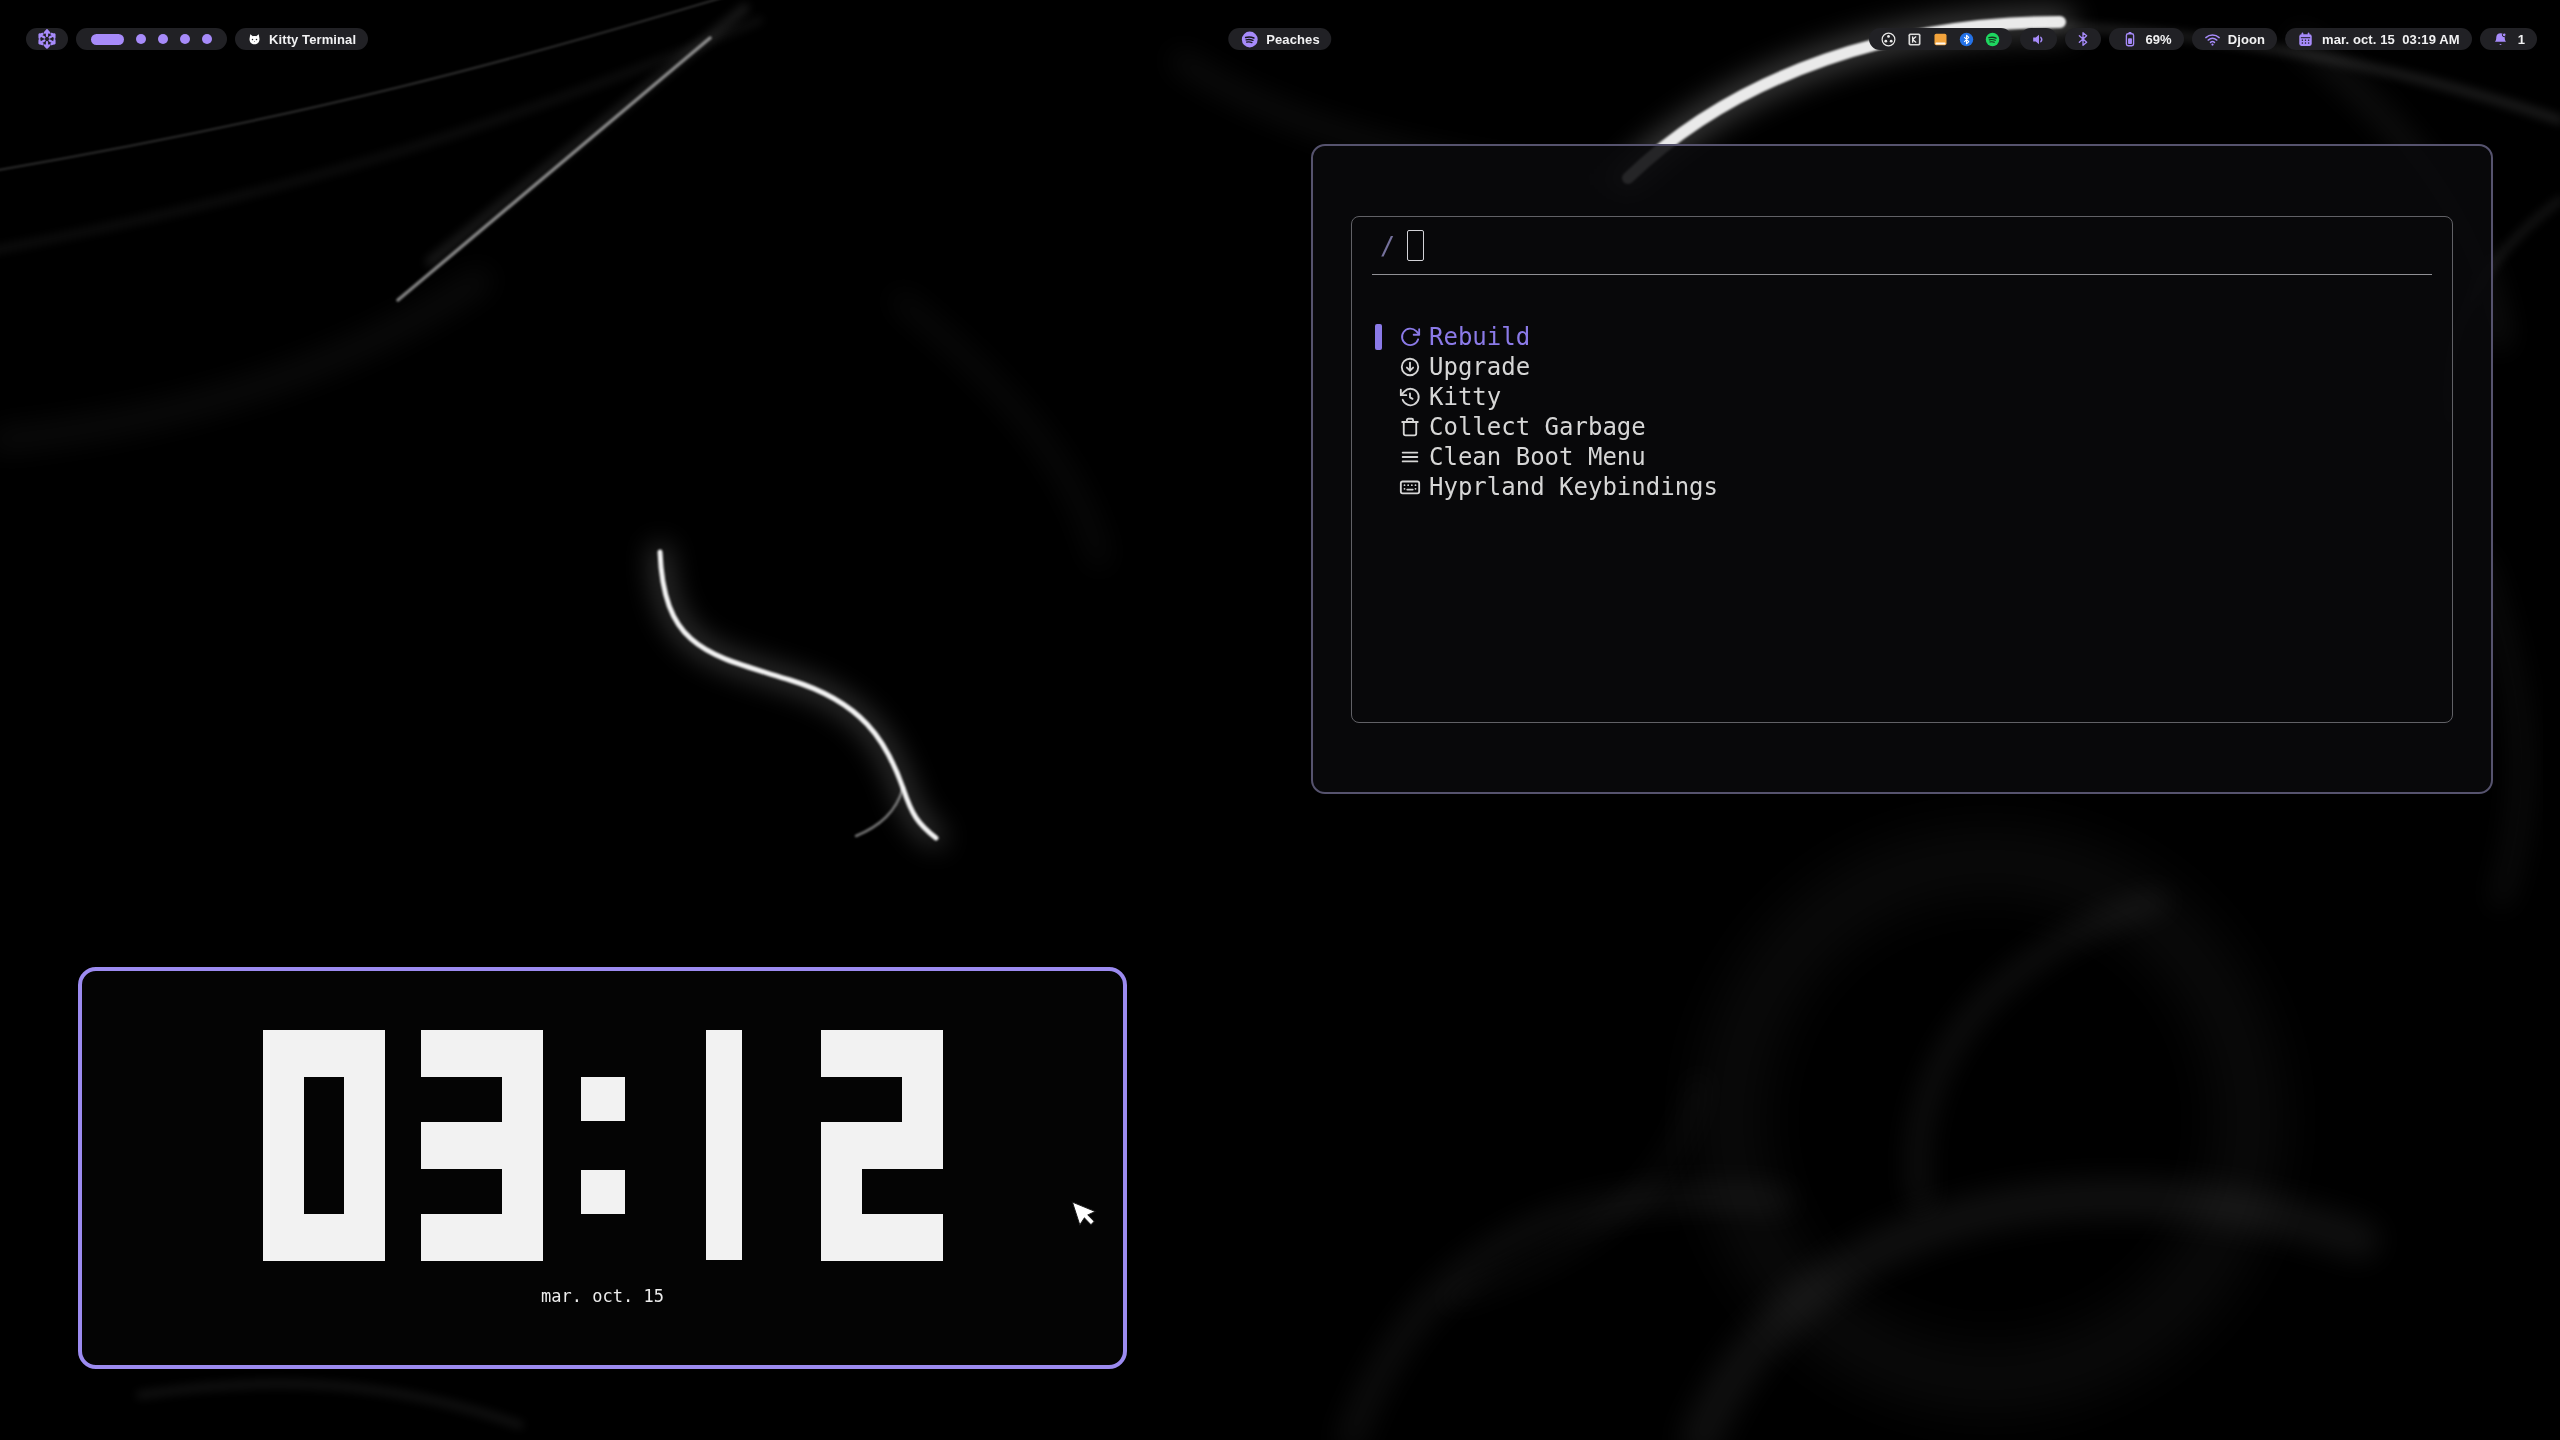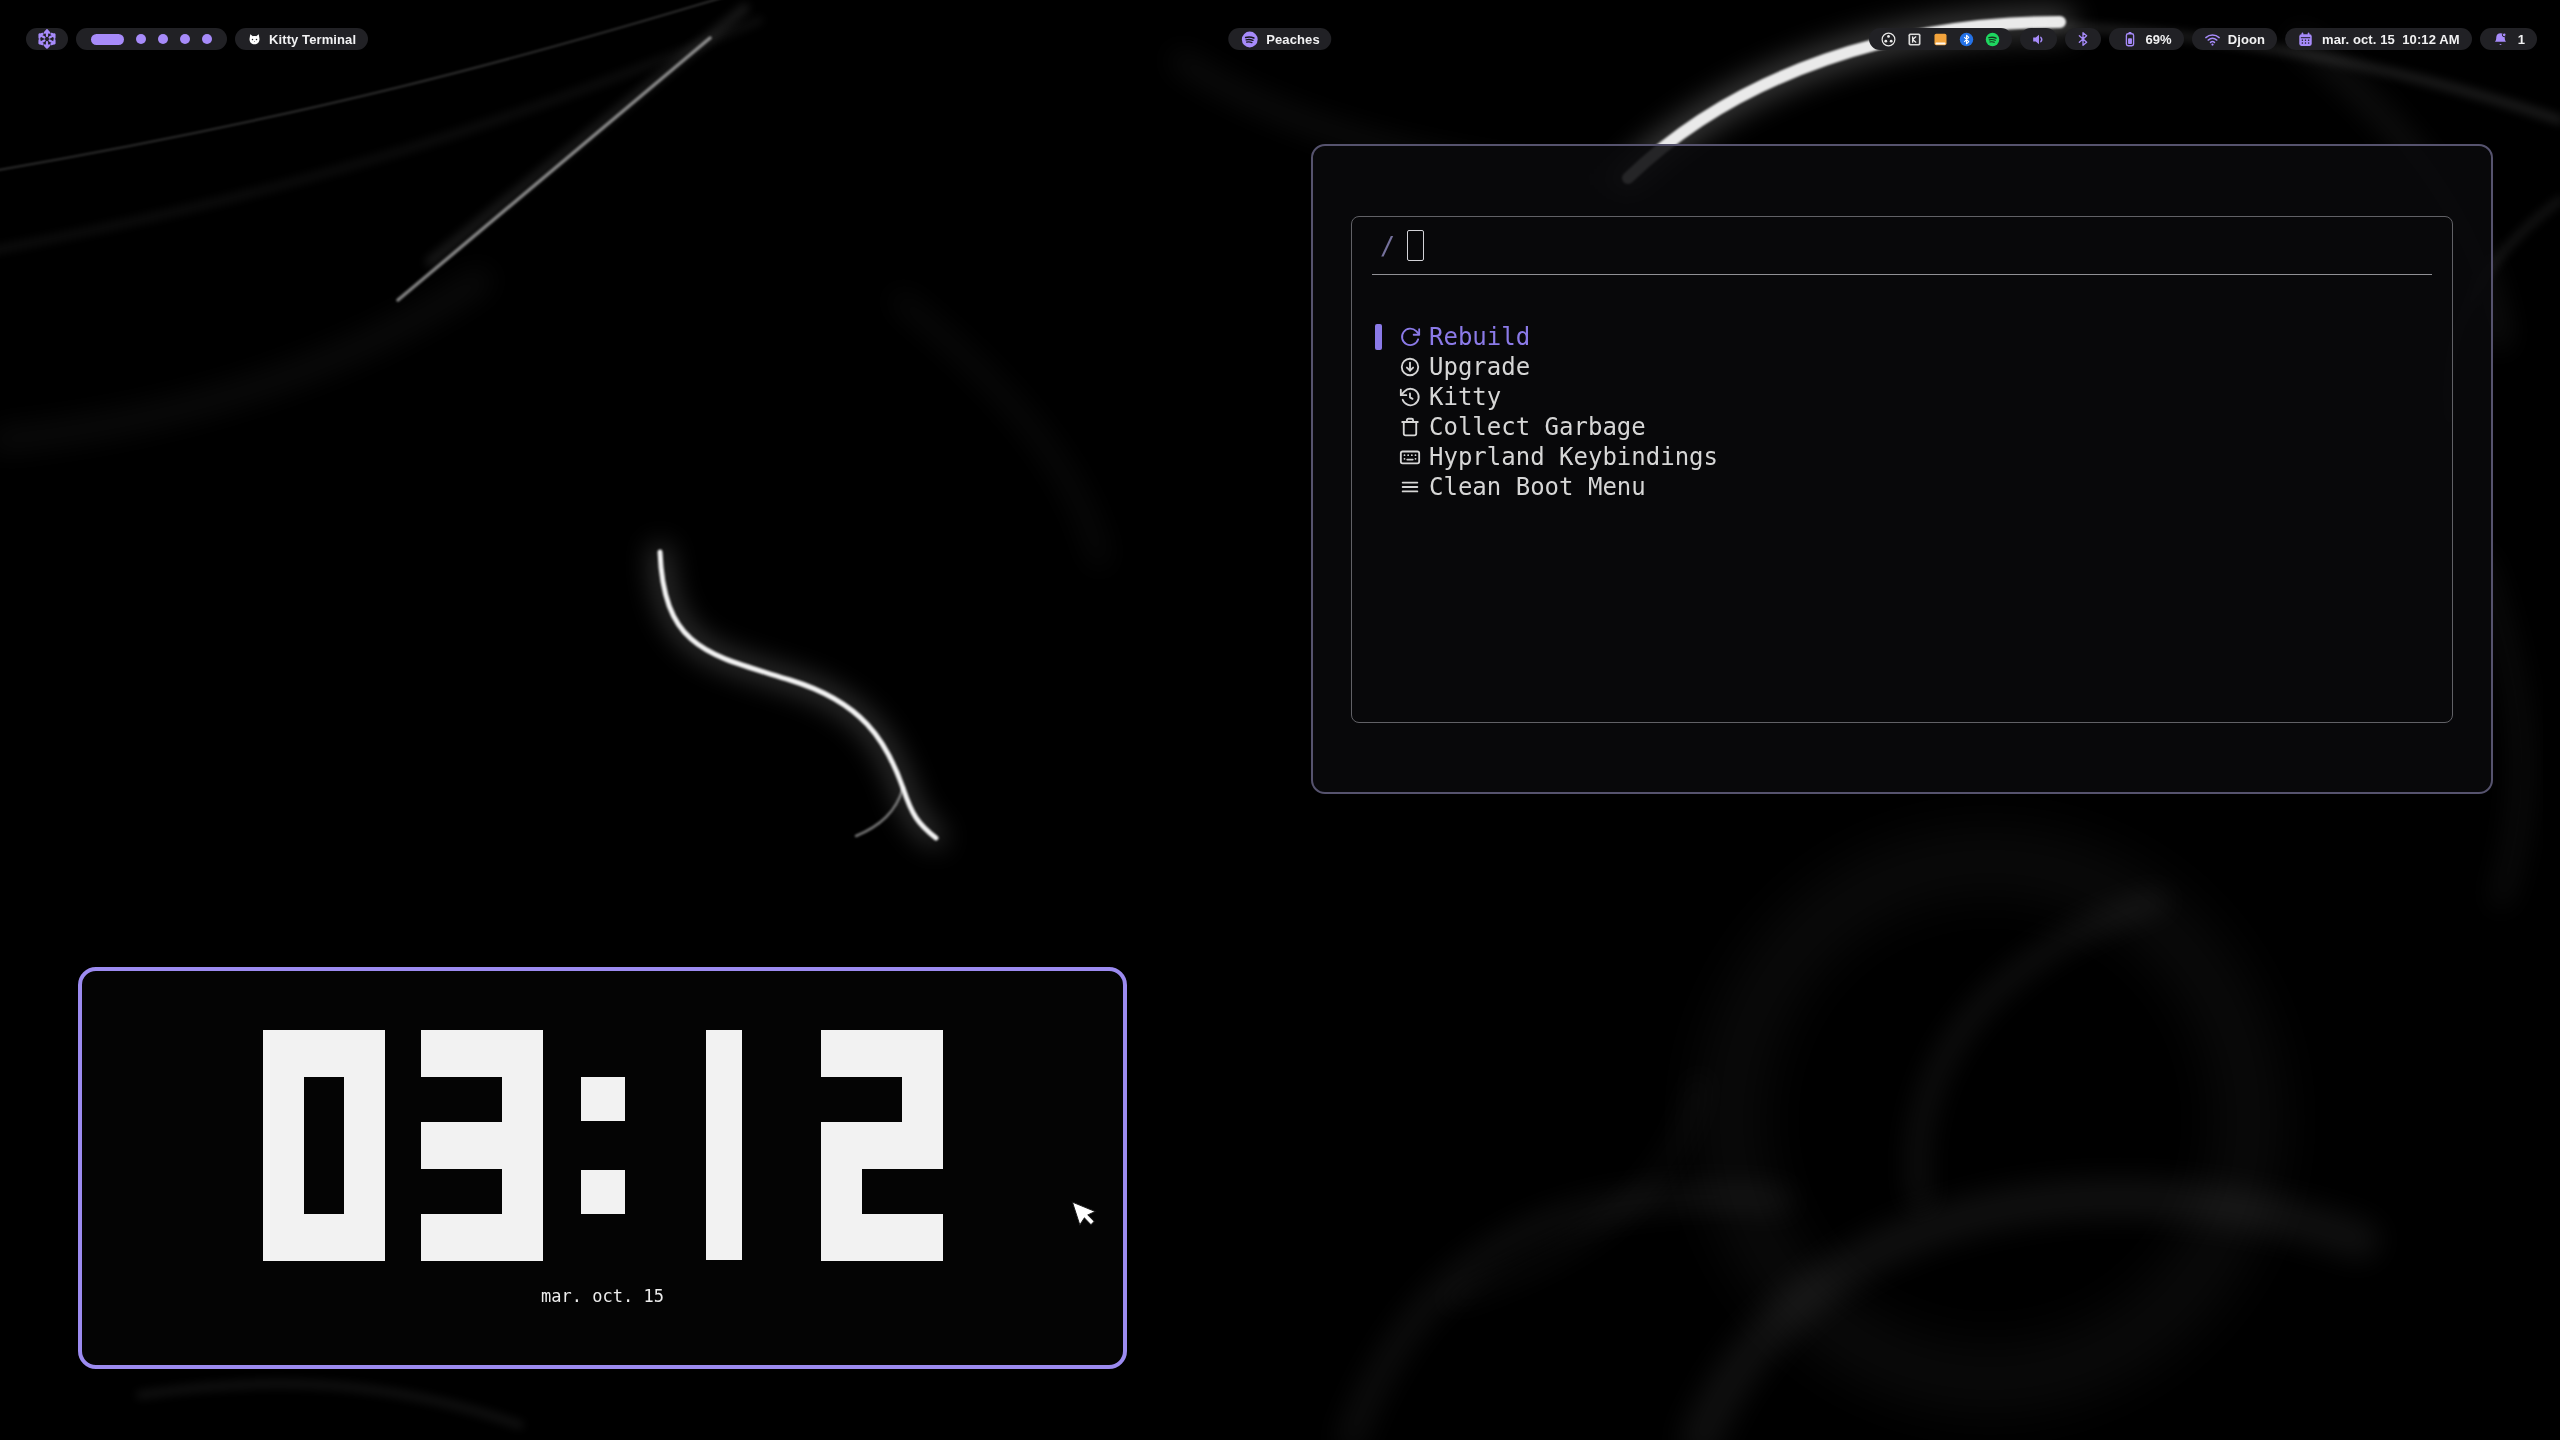--- a/index.html
+++ b/index.html
@@ -238,21 +238,21 @@
           <g fill="#17171b" opacity=".85">
             <rect x="6.6" y="12" width="2" height="2" rx=".5"></rect>
                 <rect x="11" y="12" width="2" height="2" rx=".5"></rect>
                 <rect x="15.4" y="12" width="2" height="2" rx=".5"></rect>
             <rect x="6.6" y="16" width="2" height="2" rx=".5"></rect>
                 <rect x="11" y="16" width="2" height="2" rx=".5"></rect>
                 <rect x="15.4" y="16" width="2" height="2" rx=".5"></rect>
           </g>
         </svg>
       </span>
-      <span class="lbl">mar. oct. 15  10:12 AM</span>
+      <span class="lbl">mar. oct. 15  03:19 AM</span>
     </div>
     <div class="pill gap9">
       <span>
         <svg width="17" height="17" viewBox="0 0 24 24">
           <path d="M18 9a6 6 0 0 0-12 0c0 5-2.2 6.3-2.2 6.3h16.4S18 14 18 9" fill="#a78bfa"></path>
           <path d="M10.2 18.5a2 2 0 0 0 3.6 0" fill="#a78bfa"></path>
           <circle cx="17.2" cy="5.4" r="2.6" fill="#a78bfa" stroke="#212125" stroke-width="1.4"></circle>
         </svg>
       </span>
       <span class="lbl">1</span>
@@ -304,33 +304,33 @@
                 <path d="M3.5 6.5h17"></path>
                 <path d="M18.8 6.5v12.7a2 2 0 0 1-2 2H7.2a2 2 0 0 1-2-2V6.5"></path>
                 <path d="M8.6 6.3V4.6a1.6 1.6 0 0 1 1.6-1.6h3.6a1.6 1.6 0 0 1 1.6 1.6v1.7"></path>
               </svg>
             </span>
             <span>Collect Garbage</span>
           </li>
           <li class="l-row">
             <span class="ico">
               <svg viewBox="0 0 24 24" fill="none" stroke="currentColor" stroke-width="2" stroke-linecap="round" stroke-linejoin="round">
+                <path d="M4 7.2h16M4 12h16M4 16.8h16"></path>
+              </svg>
+            </span>
+            <span>Clean Boot Menu</span>
+          </li>
+          <li class="l-row">
+            <span class="ico">
+              <svg viewBox="0 0 24 24" fill="none" stroke="currentColor" stroke-width="2" stroke-linecap="round" stroke-linejoin="round">
                 <rect x="2" y="6" width="20" height="13" rx="2"></rect>
                 <path d="M6 10h.01M10 10h.01M14 10h.01M18 10h.01M6 14h.01M18 14h.01M9 14.8h6"></path>
               </svg>
             </span>
             <span>Hyprland Keybindings</span>
-          </li>
-          <li class="l-row">
-            <span class="ico">
-              <svg viewBox="0 0 24 24" fill="none" stroke="currentColor" stroke-width="2" stroke-linecap="round" stroke-linejoin="round">
-                <path d="M4 7.2h16M4 12h16M4 16.8h16"></path>
-              </svg>
-            </span>
-            <span>Clean Boot Menu</span>
           </li>
         </ul>
   </div>
 </section>
 
 <section id="clock-widget">
   <div id="clock-time">
         <div class="cdigit">
           <div class="cell" style="left: 0px; top: 0px; width: 41px; height: 46.5px;"></div>
           <div class="cell" style="left: 41px; top: 0px; width: 41px; height: 46.5px;"></div>

